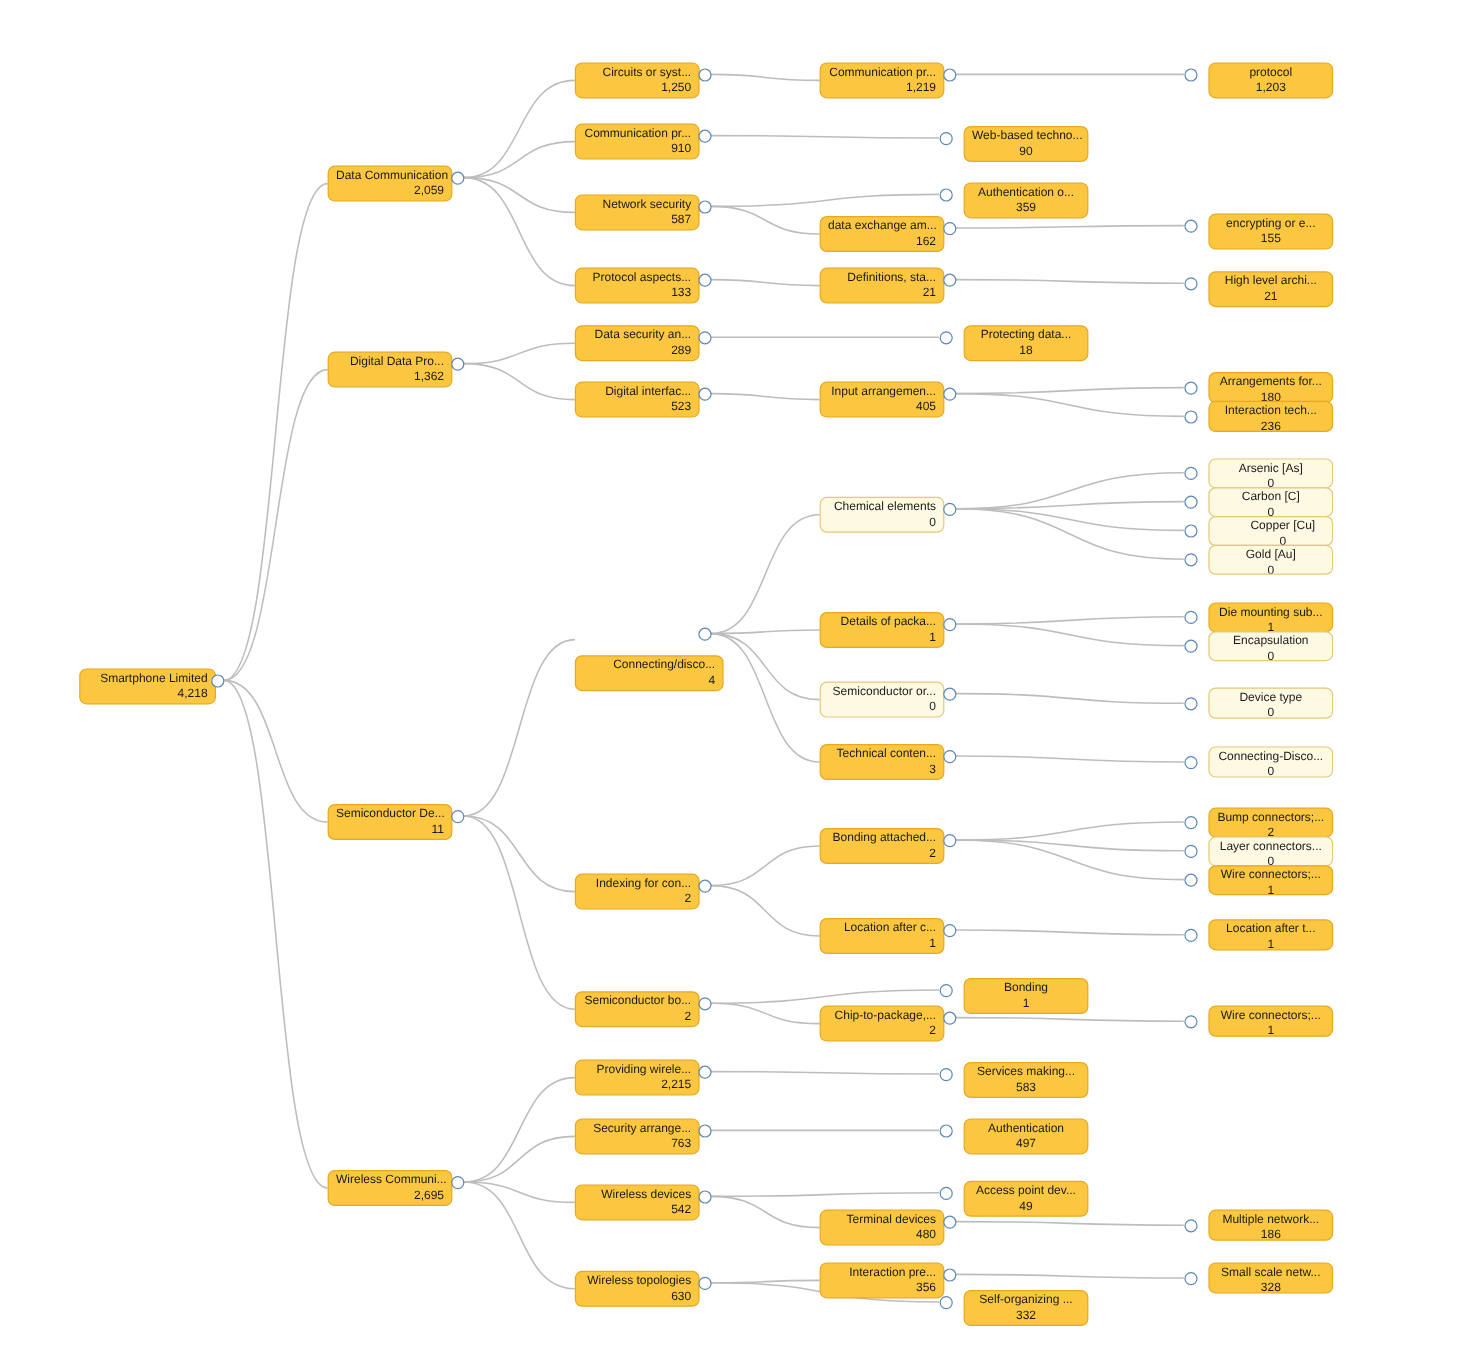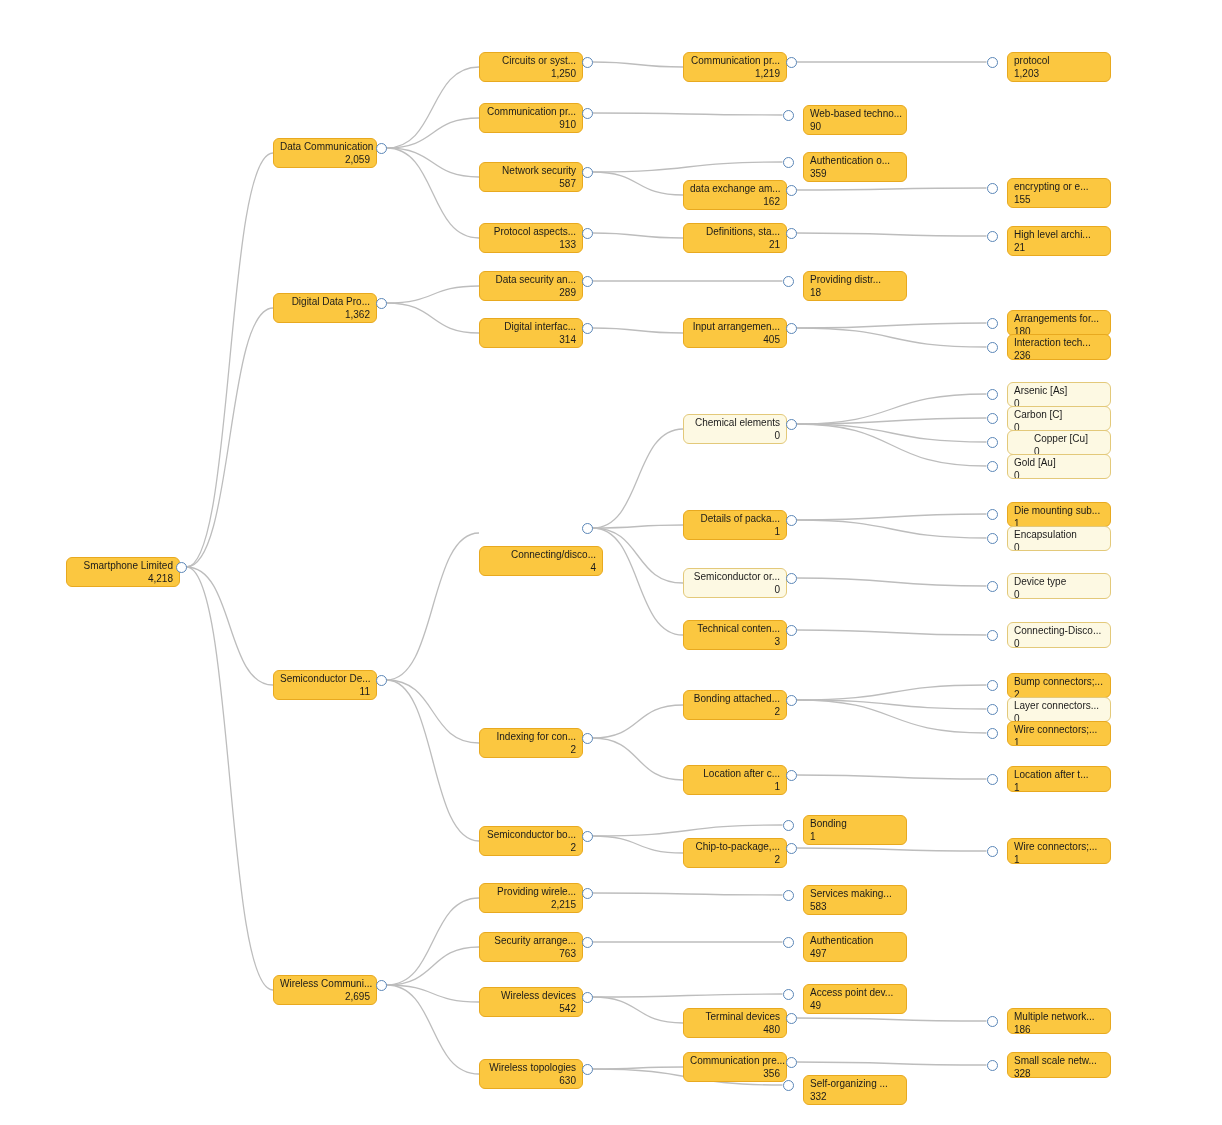--- a/index.html
+++ b/index.html
@@ -31,21 +31,21 @@
     background:#fbc740;
     border:1px solid #e8a91f;
   }
   
   .node.empty{
     background:#fdf9e3;
     border:1px solid #e3c97a;
   }
   
   .node.ralign{text-align:right;}
-  .node.lalign{text-align:left;}
+  .node.lalign{text-align:center;}
 
   .port{
     position:absolute;
     width:11px;height:11px;
     box-sizing:border-box;
     border:1.6px solid #5b87b8;
     border-radius:50%;
     background:#ffffff;
   }
 </style>
@@ -159,21 +159,21 @@
         <span class="val">133</span>
       </div>
       <div class="port" style="left: 581.5px; top: 227.5px; border-color: rgb(91, 135, 184);"></div>
       <div class="node filled ralign" style="left: 479px; top: 271px; width: 104px; height: 30px;">
         <span class="lbl">Data security an...</span>
         <span class="val">289</span>
       </div>
       <div class="port" style="left: 581.5px; top: 275.5px; border-color: rgb(91, 135, 184);"></div>
       <div class="node filled ralign" style="left: 479px; top: 318px; width: 104px; height: 30px;">
         <span class="lbl">Digital interfac...</span>
-        <span class="val">314</span>
+        <span class="val">523</span>
       </div>
       <div class="port" style="left: 581.5px; top: 322.5px; border-color: rgb(91, 135, 184);"></div>
       <div class="node filled ralign" style="left: 479px; top: 518px; width: 124px; height: 30px; margin-top: 28px;">
         <span class="lbl">Connecting/disco...</span>
         <span class="val">4</span>
       </div>
       <div class="port" style="left: 581.5px; top: 522.5px; border-color: rgb(91, 135, 184);"></div>
       <div class="node filled ralign" style="left: 479px; top: 728px; width: 104px; height: 30px;">
         <span class="lbl">Indexing for con...</span>
         <span class="val">2</span>
@@ -223,21 +223,21 @@
         <span class="lbl">data exchange am...</span>
         <span class="val">162</span>
       </div>
       <div class="port" style="left: 785.5px; top: 184.5px; border-color: rgb(91, 135, 184);"></div>
       <div class="node filled ralign" style="left: 683px; top: 223px; width: 104px; height: 30px;">
         <span class="lbl">Definitions, sta...</span>
         <span class="val">21</span>
       </div>
       <div class="port" style="left: 785.5px; top: 227.5px; border-color: rgb(91, 135, 184);"></div>
       <div class="node filled lalign" style="left: 803px; top: 271px; width: 104px; height: 30px;">
-        <span class="lbl">Providing distr...</span>
+        <span class="lbl">Protecting data...</span>
         <span class="val">18</span>
       </div>
       <div class="port" style="left: 782.5px; top: 275.5px; border-color: rgb(91, 135, 184);"></div>
       <div class="node filled ralign" style="left: 683px; top: 318px; width: 104px; height: 30px;">
         <span class="lbl">Input arrangemen...</span>
         <span class="val">405</span>
       </div>
       <div class="port" style="left: 785.5px; top: 322.5px; border-color: rgb(91, 135, 184);"></div>
       <div class="node empty ralign" style="left: 683px; top: 414px; width: 104px; height: 30px;">
         <span class="lbl">Chemical elements</span>
@@ -293,21 +293,21 @@
         <span class="lbl">Access point dev...</span>
         <span class="val">49</span>
       </div>
       <div class="port" style="left: 782.5px; top: 988.5px; border-color: rgb(91, 135, 184);"></div>
       <div class="node filled ralign" style="left: 683px; top: 1008px; width: 104px; height: 30px;">
         <span class="lbl">Terminal devices</span>
         <span class="val">480</span>
       </div>
       <div class="port" style="left: 785.5px; top: 1012.5px; border-color: rgb(91, 135, 184);"></div>
       <div class="node filled ralign" style="left: 683px; top: 1052px; width: 104px; height: 30px;">
-        <span class="lbl">Communication pre...</span>
+        <span class="lbl">Interaction pre...</span>
         <span class="val">356</span>
       </div>
       <div class="port" style="left: 785.5px; top: 1056.5px; border-color: rgb(91, 135, 184);"></div>
       <div class="node filled lalign" style="left: 803px; top: 1075px; width: 104px; height: 30px;">
         <span class="lbl">Self-organizing ...</span>
         <span class="val">332</span>
       </div>
       <div class="port" style="left: 782.5px; top: 1079.5px; border-color: rgb(91, 135, 184);"></div>
       <div class="node filled lalign" style="left: 1007px; top: 52px; width: 104px; height: 30px;">
         <span class="lbl">protocol</span>

